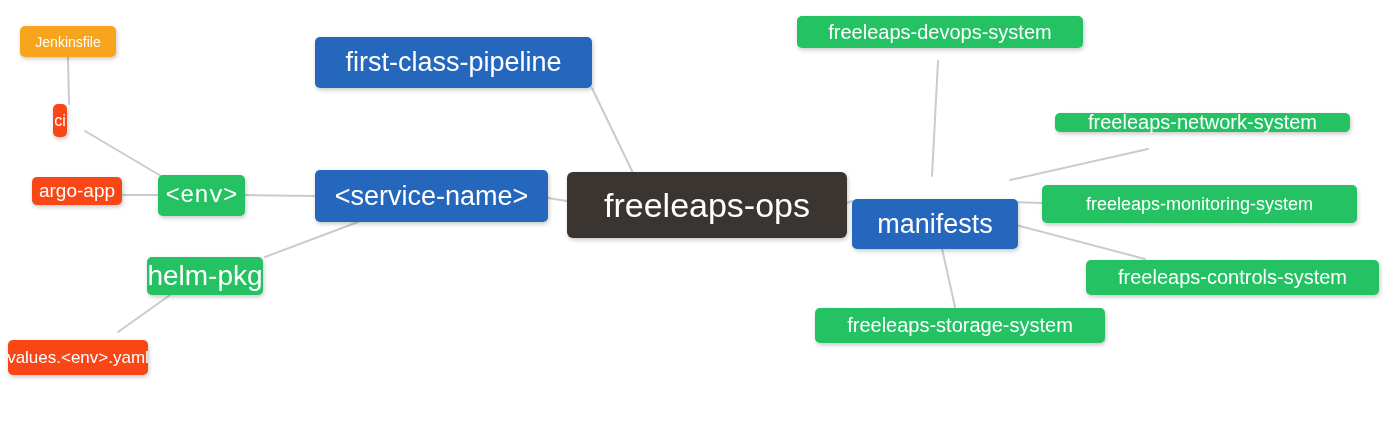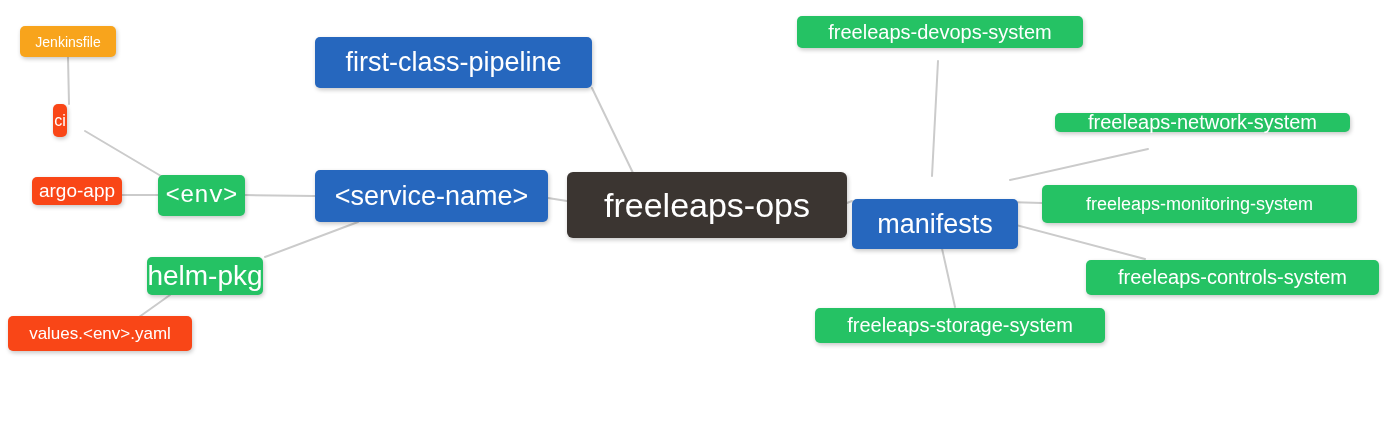--- a/index.html
+++ b/index.html
@@ -28,21 +28,21 @@
   .orange{background:var(--orange,#f8a41c);}
   .red{background:var(--red,#f94617);}
   .dark{background:var(--dark,#3b3531);border-radius:6px;}
 
   
   .n-jenkinsfile{left:20px;top:26px;width:96px;height:31px;font-size:14px;}
   .n-ci{left:53px;top:104px;width:14px;height:33px;font-size:16px;}
   .n-argo-app{left:32px;top:177px;width:90px;height:28px;font-size:19px;}
   .n-env{left:158px;top:175px;width:87px;height:41px;font-size:24px;font-family:Liberation Mono, monospace;}
   .n-helm-pkg{left:147px;top:257px;width:116px;height:38px;font-size:28px;}
-  .n-values{left:8px;top:316px;width:184px;height:35px;font-size:17px;}
+  .n-values{left:8px;top:340px;width:140px;height:35px;font-size:17px;}
   .n-fcp{left:315px;top:37px;width:277px;height:51px;font-size:27px;}
   .n-service{left:315px;top:170px;width:233px;height:52px;font-size:27px;}
   .n-ops{left:567px;top:172px;width:280px;height:66px;font-size:34px;}
   .n-manifests{left:852px;top:176px;width:166px;height:50px;font-size:27px;margin-top:23px;}
   .n-devops{left:797px;top:16px;width:286px;height:32px;font-size:20px;}
   .n-network{left:1055px;top:113px;width:295px;height:19px;font-size:20px;}
   .n-monitoring{left:1042px;top:185px;width:315px;height:38px;font-size:18px;}
   .n-controls{left:1086px;top:260px;width:293px;height:35px;font-size:20px;}
   .n-storage{left:815px;top:308px;width:290px;height:35px;font-size:20px;}
 </style>

